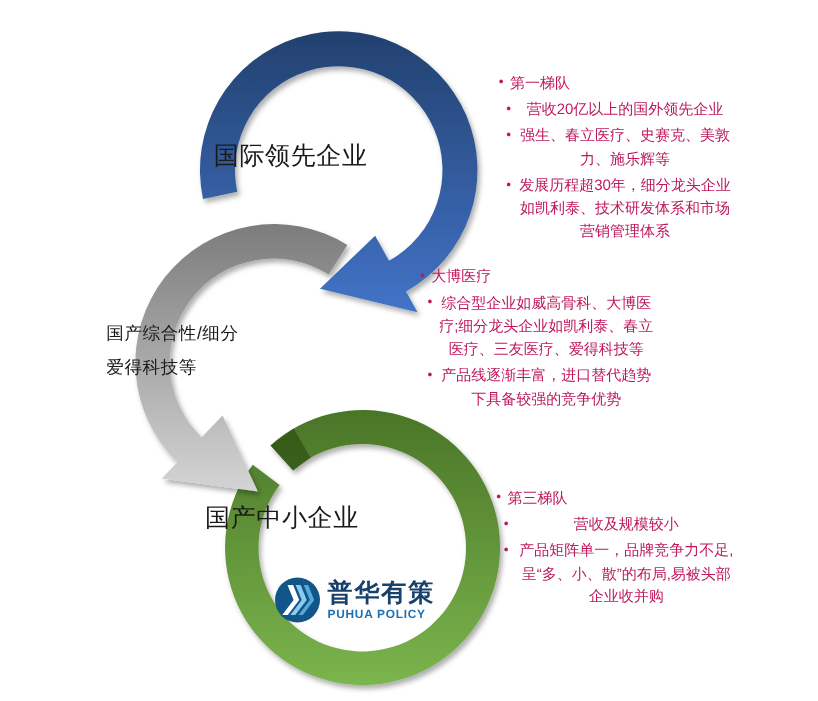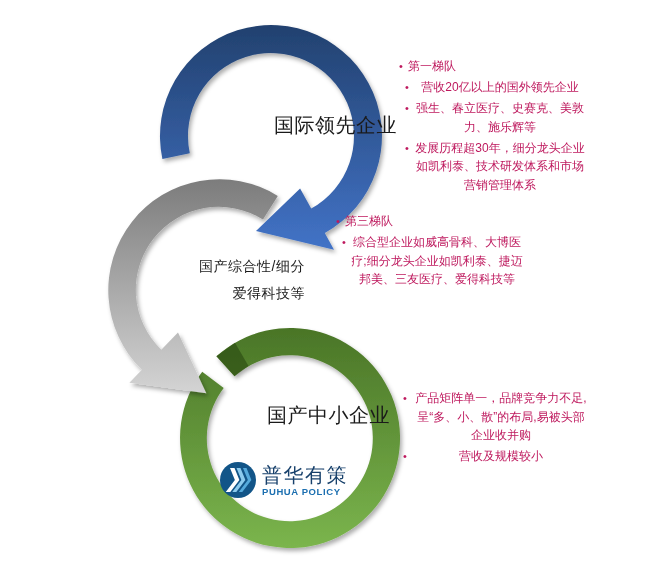--- a/index.html
+++ b/index.html
@@ -5,34 +5,34 @@
   * { margin:0; padding:0; box-sizing:border-box; }
   html,body { background:#fff; }
   body { font-family:"Liberation Sans","DejaVu Sans",sans-serif; }
   .canvas {
     position:relative; width:654px; height:561px;
     background:#fff; overflow:hidden;
   }
   .canvas svg.rings { position:absolute; left:0; top:0; }
 
   .circle-label {
-    position:absolute; text-align:right; color:#1a1a1a;
+    position:absolute; text-align:left; color:#1a1a1a;
     font-size:20px; line-height:27px; letter-spacing:0.5px;
     white-space:nowrap;
   }
   .circle-label.mid { font-size:14px; }
 
   .tblock { position:absolute; color:#be185d; font-size:12px; line-height:18.5px; }
   .b-item { position:relative; padding-left:9px; margin-bottom:2.5px; }
   .b-item::before { content:"•"; position:absolute; left:0; top:0; font-size:11px; }
   .sub { margin-left:6px; list-style:none;text-align:center; }
 
   .logo { position:absolute; left:219px; top:461px; display:flex; align-items:center; gap:5px; }
   .logo-text { display:flex; flex-direction:column; }
-  .logo-cn { font-size:20px; font-weight:normal; color:#17406B; letter-spacing:1.5px; line-height:22px; }
+  .logo-cn { font-size:20px; font-weight:bold; color:#17406B; letter-spacing:1.5px; line-height:22px; }
   .logo-en { font-size:9.5px; font-weight:bold; color:#1C6FB0; letter-spacing:0.6px; line-height:11px; }
 </style>
 </head>
 <body>
 
 <div class="canvas">
 
   <svg class="rings" width="654" height="561" viewBox="0 0 654 561">
     <defs>
       <linearGradient id="gradBlue" x1="0" y1="0" x2="0" y2="1">
@@ -76,30 +76,32 @@
   <div class="tblock" style="left:399px; top:57px; width:187px;">
     <div class="b-item">第一梯队</div>
     <ul class="sub">
       <li class="b-item">营收20亿以上的国外领先企业</li>
       <li class="b-item">强生、春立医疗、史赛克、美敦力、施乐辉等</li>
       <li class="b-item">发展历程超30年，细分龙头企业如凯利泰、技术研发体系和市场营销管理体系</li>
     </ul>
   </div>
 
   <div class="tblock" style="left:336px; top:212px; width:187px;">
-    <div class="b-item">第三梯队</div>
+    <div class="b-item">大博医疗</div>
     <ul class="sub">
-      <li class="b-item">综合型企业如威高骨科、大博医疗;细分龙头企业如凯利泰、捷迈邦美、三友医疗、爱得科技等</li>
+      <li class="b-item">综合型企业如威高骨科、大博医疗;细分龙头企业如凯利泰、春立医疗、三友医疗、爱得科技等</li>
+      <li class="b-item">产品线逐渐丰富，进口替代趋势下具备较强的竞争优势</li>
     </ul>
   </div>
 
   <div class="tblock" style="left:397px; top:389px; width:193px;">
+    <div class="b-item">第三梯队</div>
     <ul class="sub">
+      <li class="b-item">营收及规模较小</li>
       <li class="b-item">产品矩阵单一，品牌竞争力不足,呈“多、小、散”的布局,易被头部企业收并购</li>
-      <li class="b-item">营收及规模较小</li>
     </ul>
   </div>
 
   <div class="logo">
     <svg width="38" height="38" viewBox="0 0 38 38">
       <circle cx="19" cy="19" r="18" fill="#125588"></circle>
       <g transform="translate(7,7) skewX(-10)">
         <path d="M4 0 L11 12 L4 24 L8.5 24 L15.5 12 L8.5 0 Z" fill="#ffffff"></path>
         <path d="M10.5 0 L17.5 12 L10.5 24 L14.5 24 L21.5 12 L14.5 0 Z" fill="#8CCBEE"></path>
         <path d="M17 0 L24 12 L17 24 L20.5 24 L27.5 12 L20.5 0 Z" fill="#55AADC"></path>

